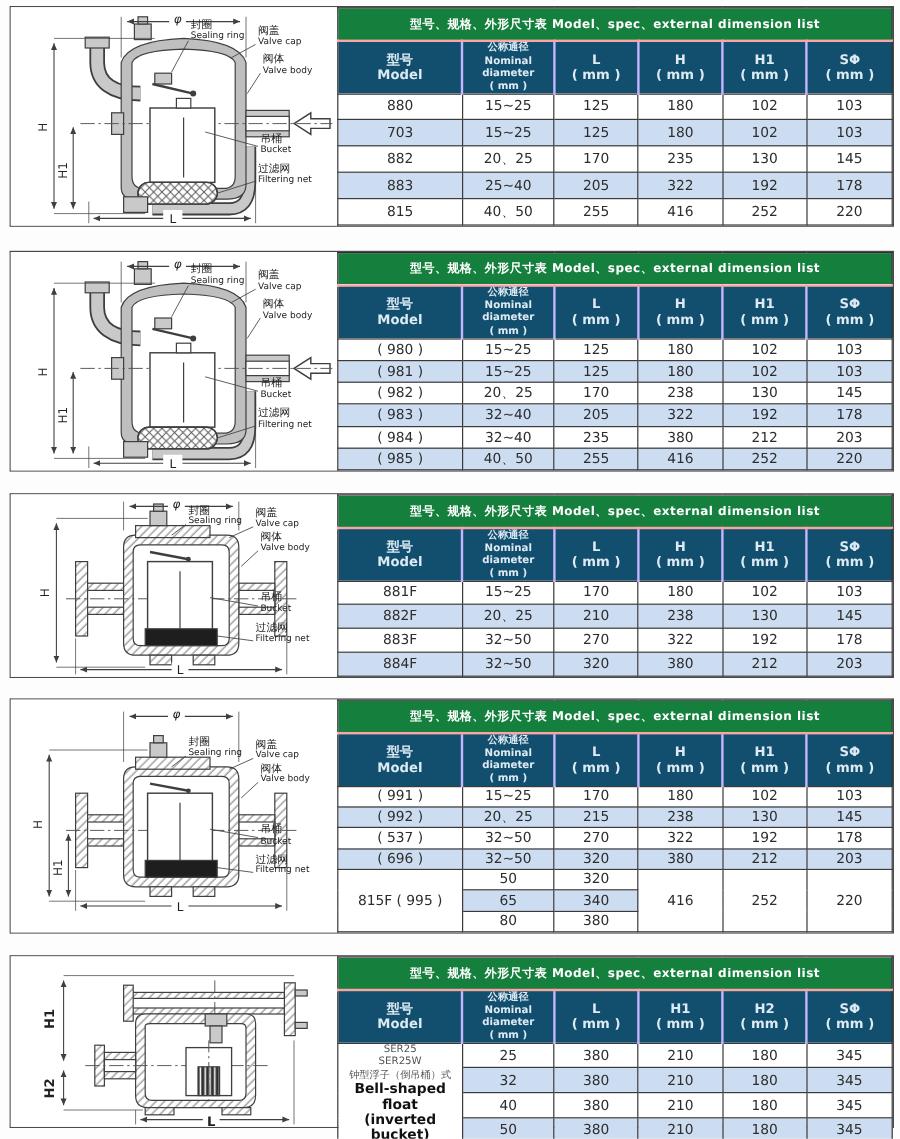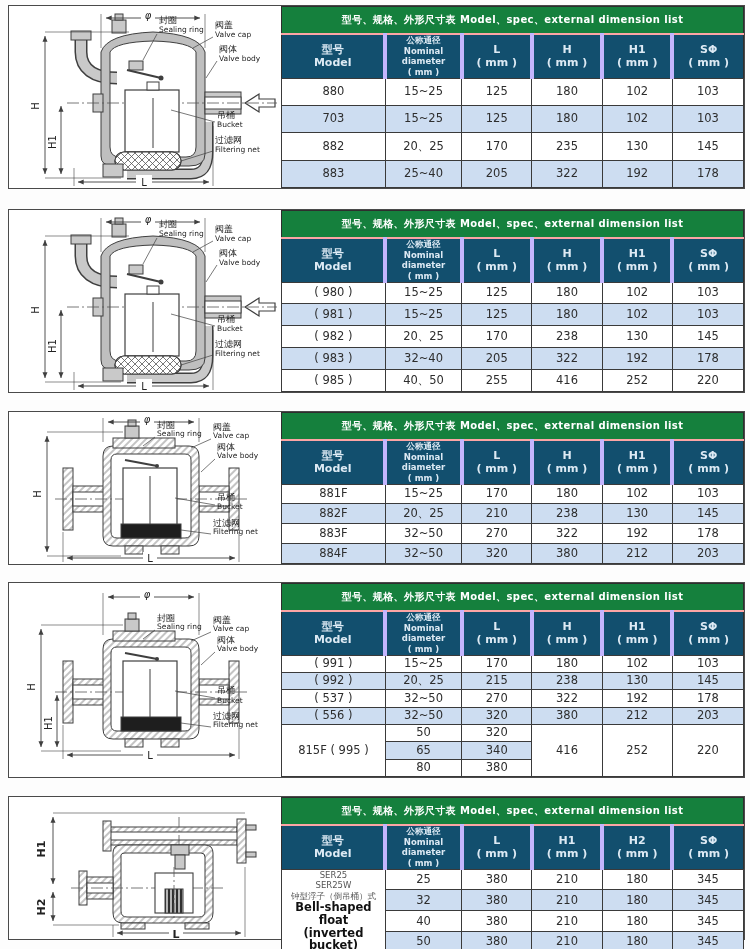--- a/index.html
+++ b/index.html
@@ -25,21 +25,21 @@
     border:1px solid #2e2e2e;
   }
   tr.t-title th{
     background:#15803d;color:#ffffff;font-size:10px;font-weight:bold;
     height:24px;letter-spacing:.4px;border-bottom:2px solid #fca5a5;
     white-space:nowrap;overflow:hidden;
   }
   tr.t-head th{
     background:#124f6e;color:#ddeaf4;font-size:11px;font-weight:bold;
     height:36px;line-height:1.2;white-space:pre-line;
-    border-left:4px solid #c4b5fd;padding:0 1px;
+    border-left:2px solid #c4b5fd;padding:0 1px;
   }
   tr.t-head th:first-child{border-left:none}
   tr.t-head th.nom{font-size:8.5px;line-height:1.25}
   tbody td{
     border:1px solid #3a3a3a;text-align:center;vertical-align:middle;
     font-size:11.5px;color:#2d2d2d;white-space:pre-line;line-height:1.15;
     padding:0 1px;background:#fff;
   }
   tbody tr:nth-child(even) td{background:#cdddf1}
   .cell-small{font-size:8.5px;color:#555;line-height:1.25;white-space:pre-line}
@@ -185,20 +185,28 @@
             <td>145</td>
           </tr>
           <tr>
             <td>883</td>
             <td>25~40</td>
             <td>205</td>
             <td>322</td>
             <td>192</td>
             <td>178</td>
           </tr>
+          <tr>
+            <td>815</td>
+            <td>40、50</td>
+            <td>255</td>
+            <td>416</td>
+            <td>252</td>
+            <td>220</td>
+          </tr>
         </tbody>
       </table>
   </div>
 </div>
 
 <div class="panel p2">
   <div class="diag">
     <svg class="dg" width="272" height="182" viewBox="0 0 272 182">
       <g stroke="#3f3f3f" fill="none" stroke-width="1">
         <path d="M118,168 L182,168 Q199,168 199,146 L199,116" stroke-width="11"></path>
@@ -308,20 +316,28 @@
           </tr>
           <tr>
             <td>( 983 )</td>
             <td>32~40</td>
             <td>205</td>
             <td>322</td>
             <td>192</td>
             <td>178</td>
           </tr>
           <tr>
+            <td>( 984 )</td>
+            <td>32~40</td>
+            <td>235</td>
+            <td>380</td>
+            <td>212</td>
+            <td>203</td>
+          </tr>
+          <tr>
             <td>( 985 )</td>
             <td>40、50</td>
             <td>255</td>
             <td>416</td>
             <td>252</td>
             <td>220</td>
           </tr>
         </tbody>
       </table>
   </div>
@@ -542,21 +558,21 @@
           </tr>
           <tr>
             <td>( 537 )</td>
             <td>32~50</td>
             <td>270</td>
             <td>322</td>
             <td>192</td>
             <td>178</td>
           </tr>
           <tr>
-            <td>( 556 )</td>
+            <td>( 696 )</td>
             <td>32~50</td>
             <td>320</td>
             <td>380</td>
             <td>212</td>
             <td>203</td>
           </tr>
           <tr>
             <td rowspan="3">815F ( 995 )</td>
             <td>50</td>
             <td>320</td>

